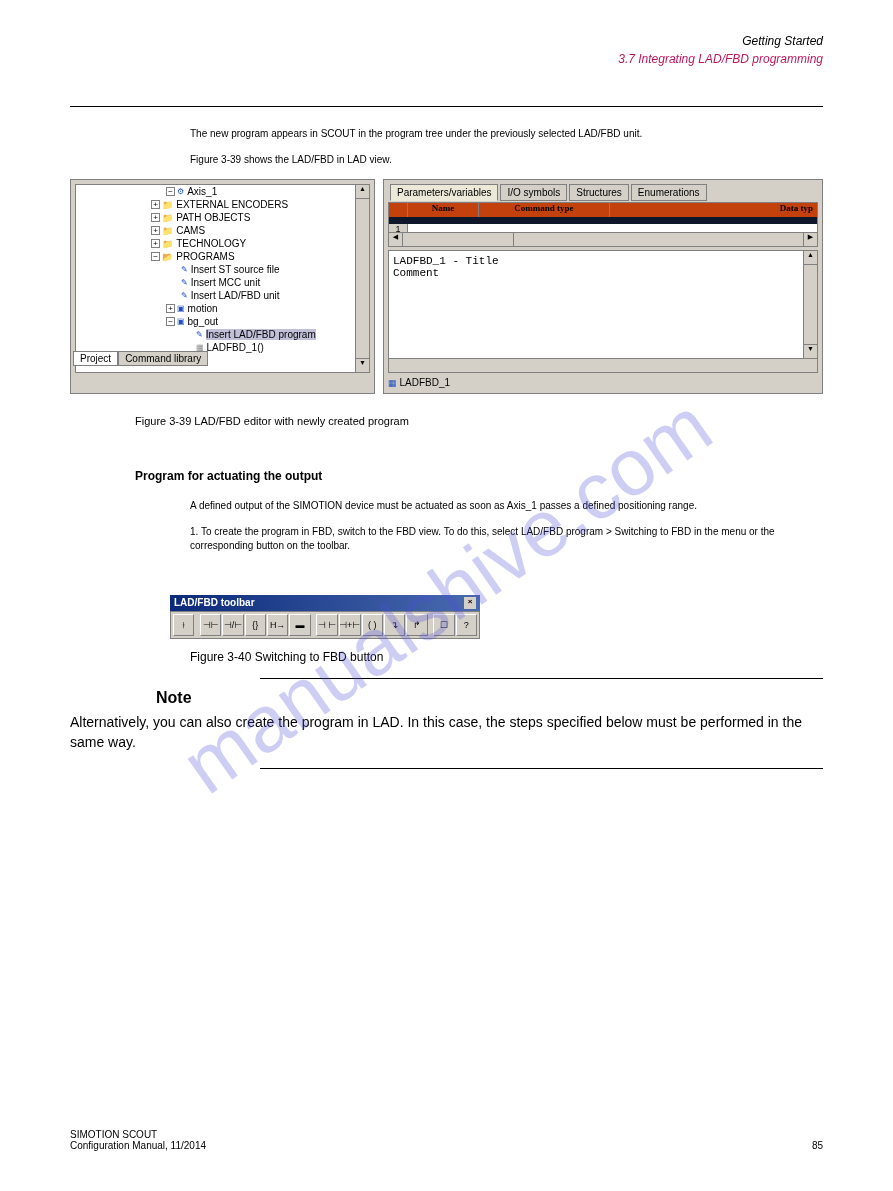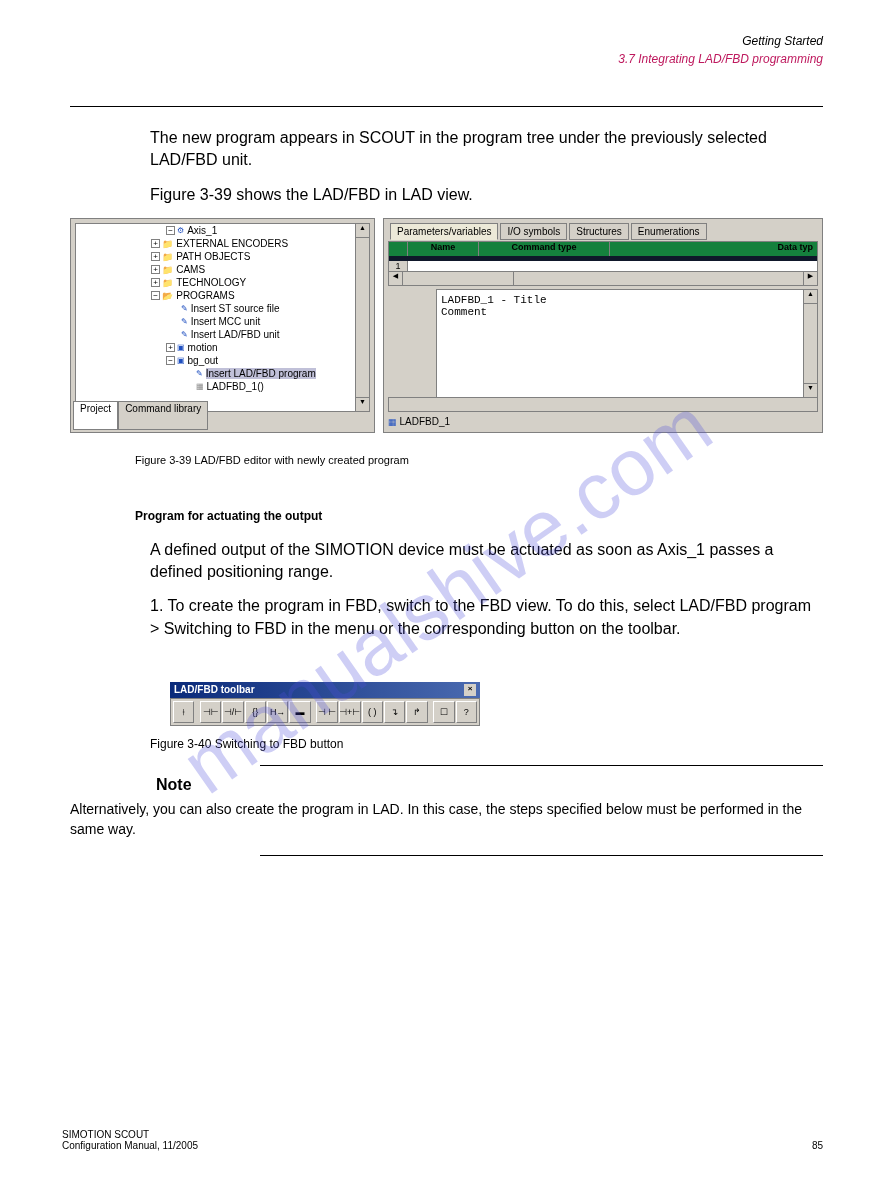--- a/index.html
+++ b/index.html
@@ -28,22 +28,22 @@
     margin-bottom: 4px;
   }
   .header-right2 {
     text-align: right;
     font-style: italic;
     font-size: 12px;
     color: #be185d;
     margin-bottom: 40px;
   }
   .body-text {
-    font-size: 16px;
-    margin-left: 80px;
+    font-size: 10px;
+    margin-left: 120px;
     margin-bottom: 12px;
     line-height: 1.4;
   }
   .figure-row {
     display: flex;
     gap: 8px;
     margin: 10px 0 20px 0;
   }
   
   .tree-panel {
@@ -85,23 +85,24 @@
     text-align: center;
     margin-right: 2px;
     display: inline-block;
     box-sizing: border-box;
   }
   .folder { color: #c9a400; margin-right: 3px; font-size: 9px; }
   .icon-b { color: #2050c0; margin-right: 3px; font-size: 8px; }
   .icon-p { color: #888; margin-right: 3px; font-size: 8px; }
   .tree-tabs {
     position: absolute;
-    left: 2px; bottom: 2px;
+    left: 2px; bottom: 20px;
     display: flex;
     height: 29px;
+    align-items: center;
   }
   .tree-tab {
     font-size: 10px;
     padding: 1px 6px;
     background: #d4d0c8;
     border: 1px solid #808080;
     font-family: Tahoma, sans-serif;
   }
   .tree-tab.active { background: #fff; }
   .sel { background: #c0c0d8; }
@@ -131,42 +132,42 @@
   }
   .ed-tab.active { background: #ece9d8; border-bottom-color: #ece9d8; }
   .ed-grid {
     position: absolute;
     left: 4px; top: 22px; right: 4px; height: 28px;
     background: #ece9d8;
     border: 1px solid #808080;
   }
   .ed-grid-head {
     display: flex;
-    background: #15803d;
-    border-bottom: 5px solid #0f172a;
+    background: #c2410c;
+    border-bottom: 7px solid #0f172a;
     height: 14px;
+    font-family: Liberation Serif, serif;
   }
   .gh1 { width: 18px; border-right: 1px solid #808080; }
   .gh2 { width: 70px; border-right: 1px solid #808080; text-align: center; font-weight: bold; font-size: 9px; }
   .gh3 { width: 130px; border-right: 1px solid #808080; text-align: center; font-weight: bold; font-size: 9px; }
   .gh4 { flex:1; text-align: right; font-weight: bold; font-size: 9px; padding-right:4px; }
   .ed-grid-row { display: flex; height: 13px; background: #fff; }
   .gr1 { width: 18px; background: #d4d0c8; border-right: 1px solid #808080; text-align:center; font-size:9px; }
   .ed-hscroll { position:absolute; left:4px; right:4px; top:52px; height:13px; background:#d4d0c8; border:1px solid #808080; display:flex; }
   .ed-hscroll .thumb { width:110px; background:#d4d0c8; border-right:1px solid #808080; }
   .ed-hscroll .arr { width:13px; background:#d4d0c8; border-left:1px solid #808080; font-size:7px; text-align:center; margin-left:auto;}
   .ed-body {
     position: absolute;
     left: 4px; top: 70px; right: 16px; bottom: 34px;
     background: #fff;
     border: 1px solid #808080;
     font-family: "Courier New", monospace;
     font-size: 11px;
     padding: 4px;
-    margin-left: 48px;
   }
   .ed-vscroll { position:absolute; right:4px; top:70px; width:13px; bottom:34px; background:#d4d0c8; border:1px solid #808080; }
   .ed-bscroll { position:absolute; left:4px; right:4px; bottom:20px; height:13px; background:#d4d0c8; border:1px solid #808080; }
   .ed-btab {
     position: absolute;
     left: 4px; bottom: 3px; height: 15px;
     display: flex; align-items: center;
     font-size: 10px;
   }
   .ed-btab .ic { color: #2050c0; margin-right: 3px; font-size: 9px; }
@@ -218,21 +219,21 @@
     left: 112px;
     top: 38px;
     width: 0; height: 0;
   }
   .note-rule { border-top: 1px solid #000; margin-left: 190px; margin-top: 10px; }
   .note-label { font-weight: bold; font-size: 16px; margin-left: 86px; margin-top: 10px; }
   .note-desc { font-size: 14px; margin-top: 6px; line-height: 1.4; }
   .note-rule2 { border-top: 1px solid #000; margin-left: 190px; margin-top: 16px; }
   .footer {
     position: absolute;
-    left: 62px; right: 70px;
+    left: 70px; right: 70px;
     bottom: 40px;
     font-size: 10px;
   }
   .footer-line { display: flex; justify-content: space-between; }
   .watermark {
     position: absolute;
     left: 50%; top: 50%;
     transform: translate(-50%, -50%) rotate(-35deg);
     font-size: 80px;
     color: rgba(80, 80, 220, 0.28);
@@ -405,16 +406,16 @@
 
   <div class="note-rule"></div>
   <div class="note-label">Note</div>
   <div class="note-desc">Alternatively, you can also create the program in LAD. In this case, the steps specified below must be performed in the same way.</div>
   <div class="note-rule2"></div>
 </div>
 
 <div class="footer">
   <div>SIMOTION SCOUT</div>
   <div class="footer-line">
-    <span>Configuration Manual, 11/2005</span>
+    <span>Configuration Manual, 11/2014</span>
     <span>85</span>
   </div>
 </div>
 
 </body></html>

